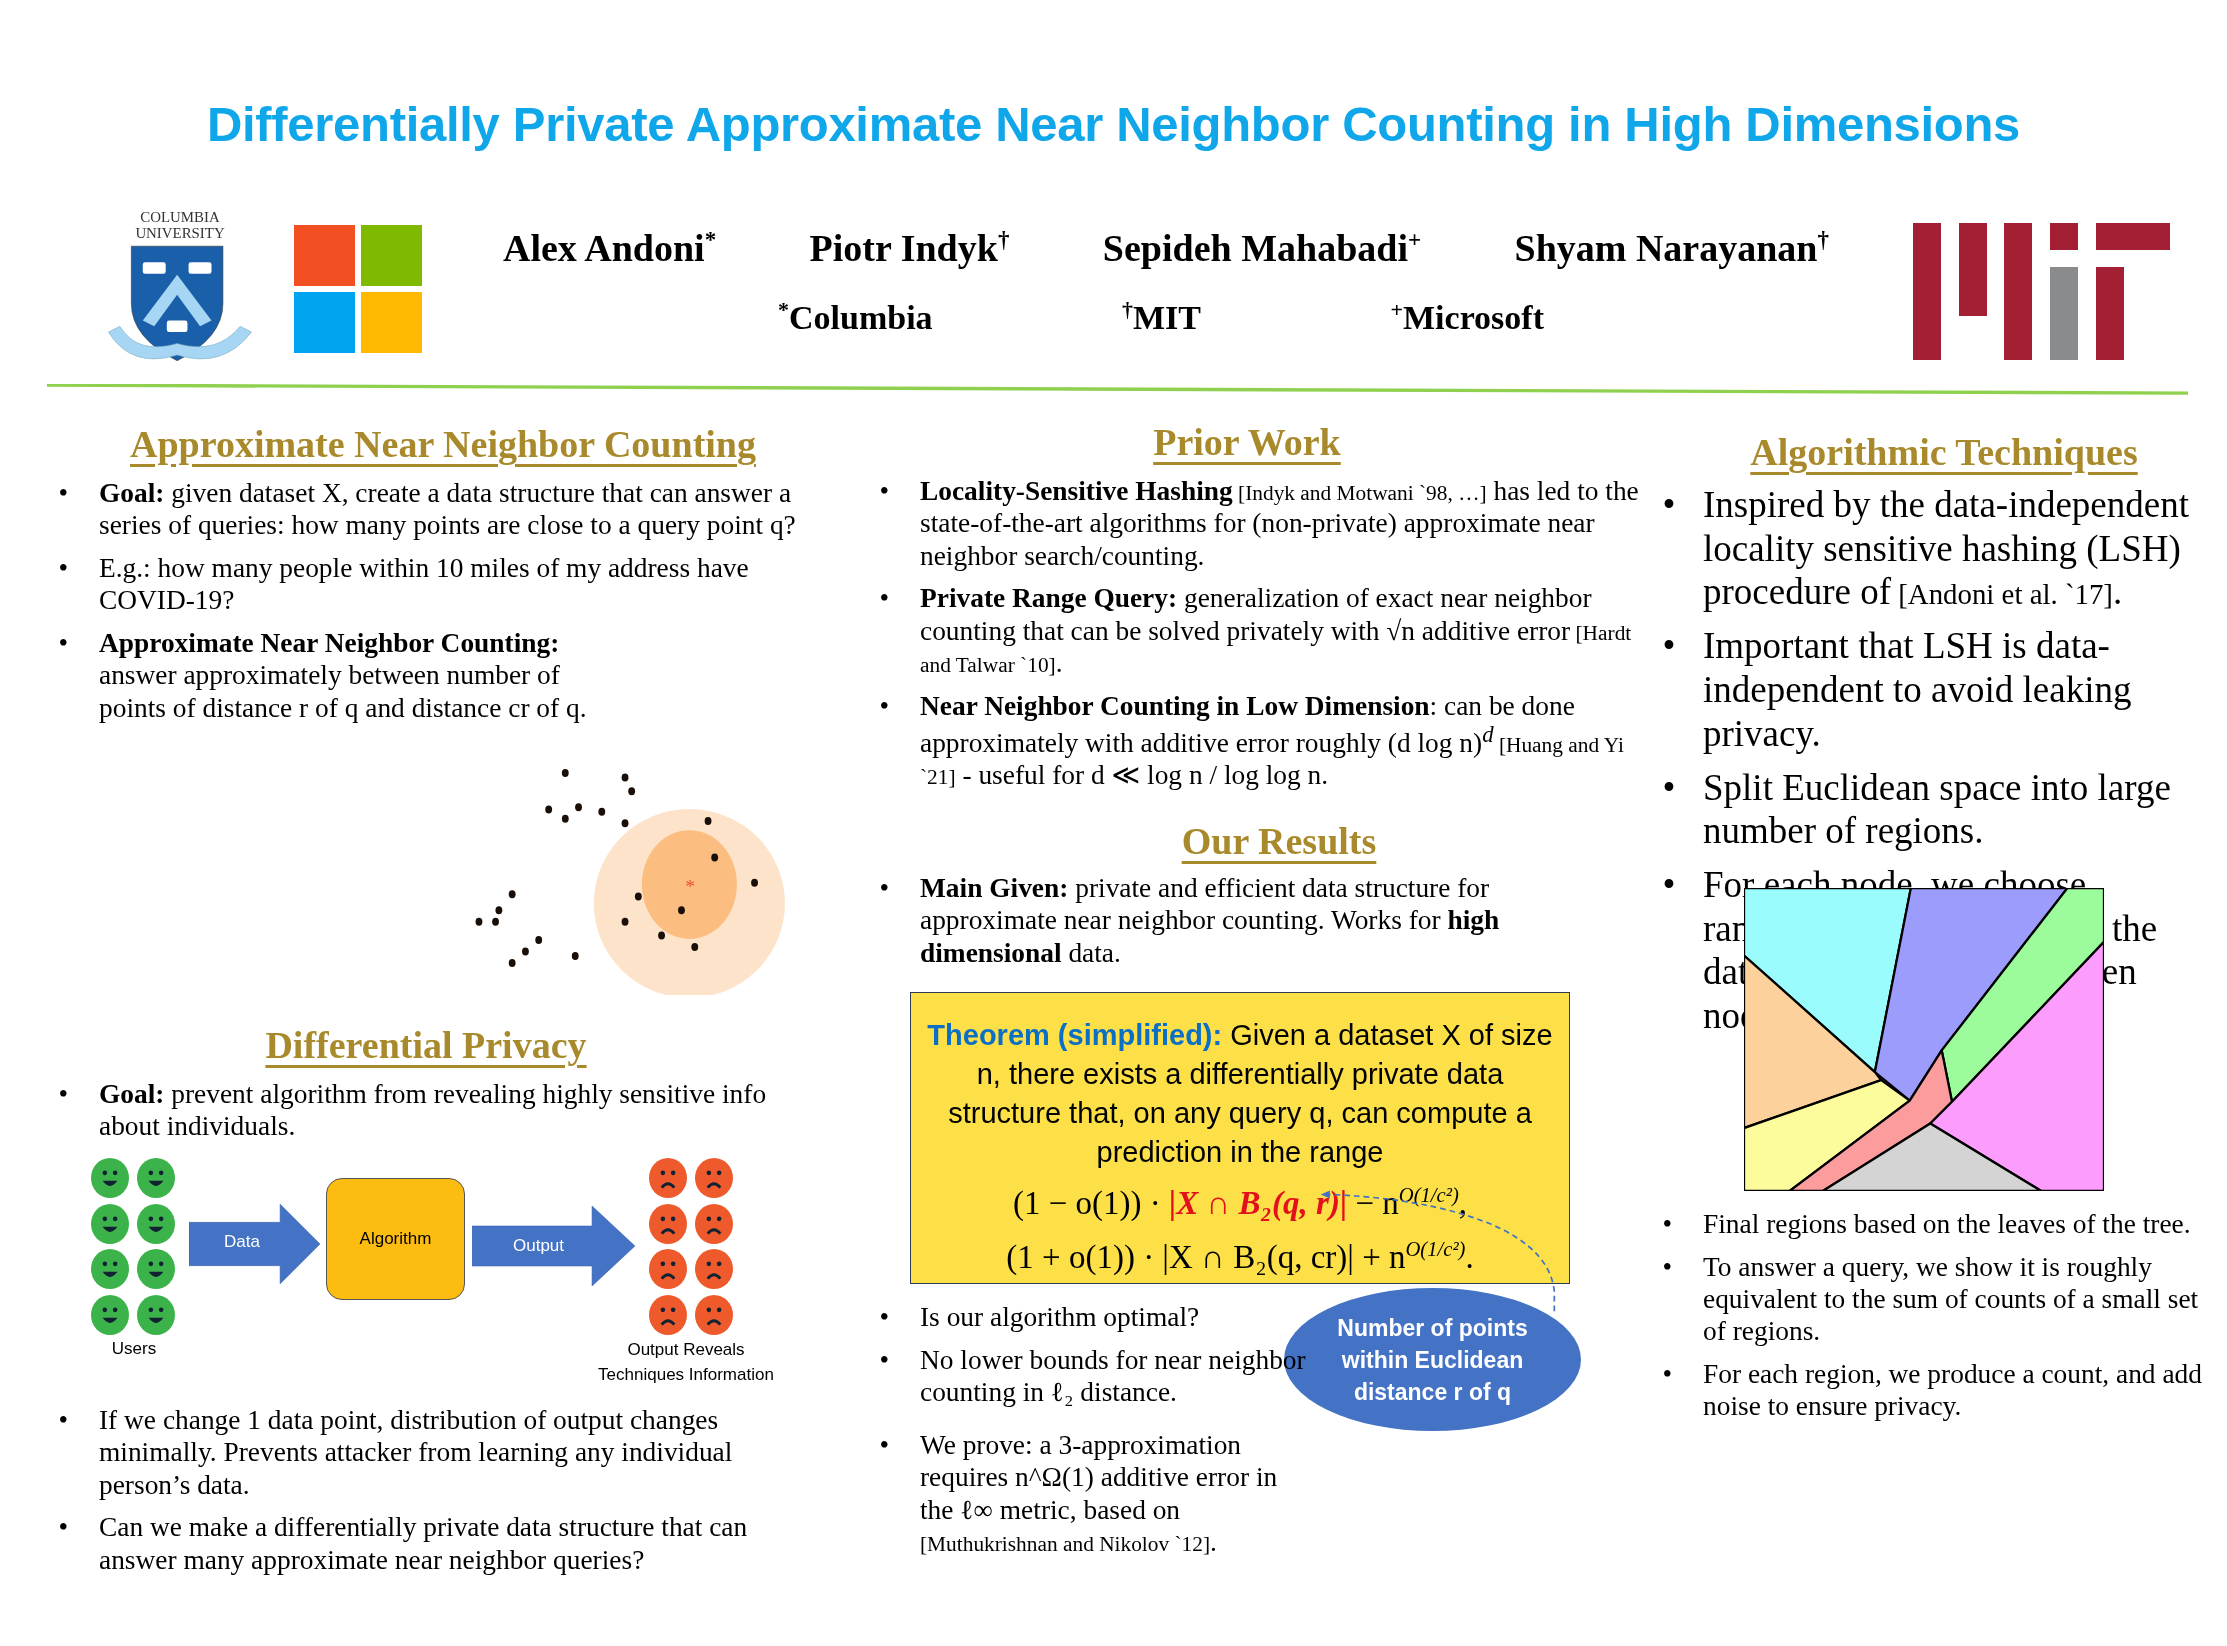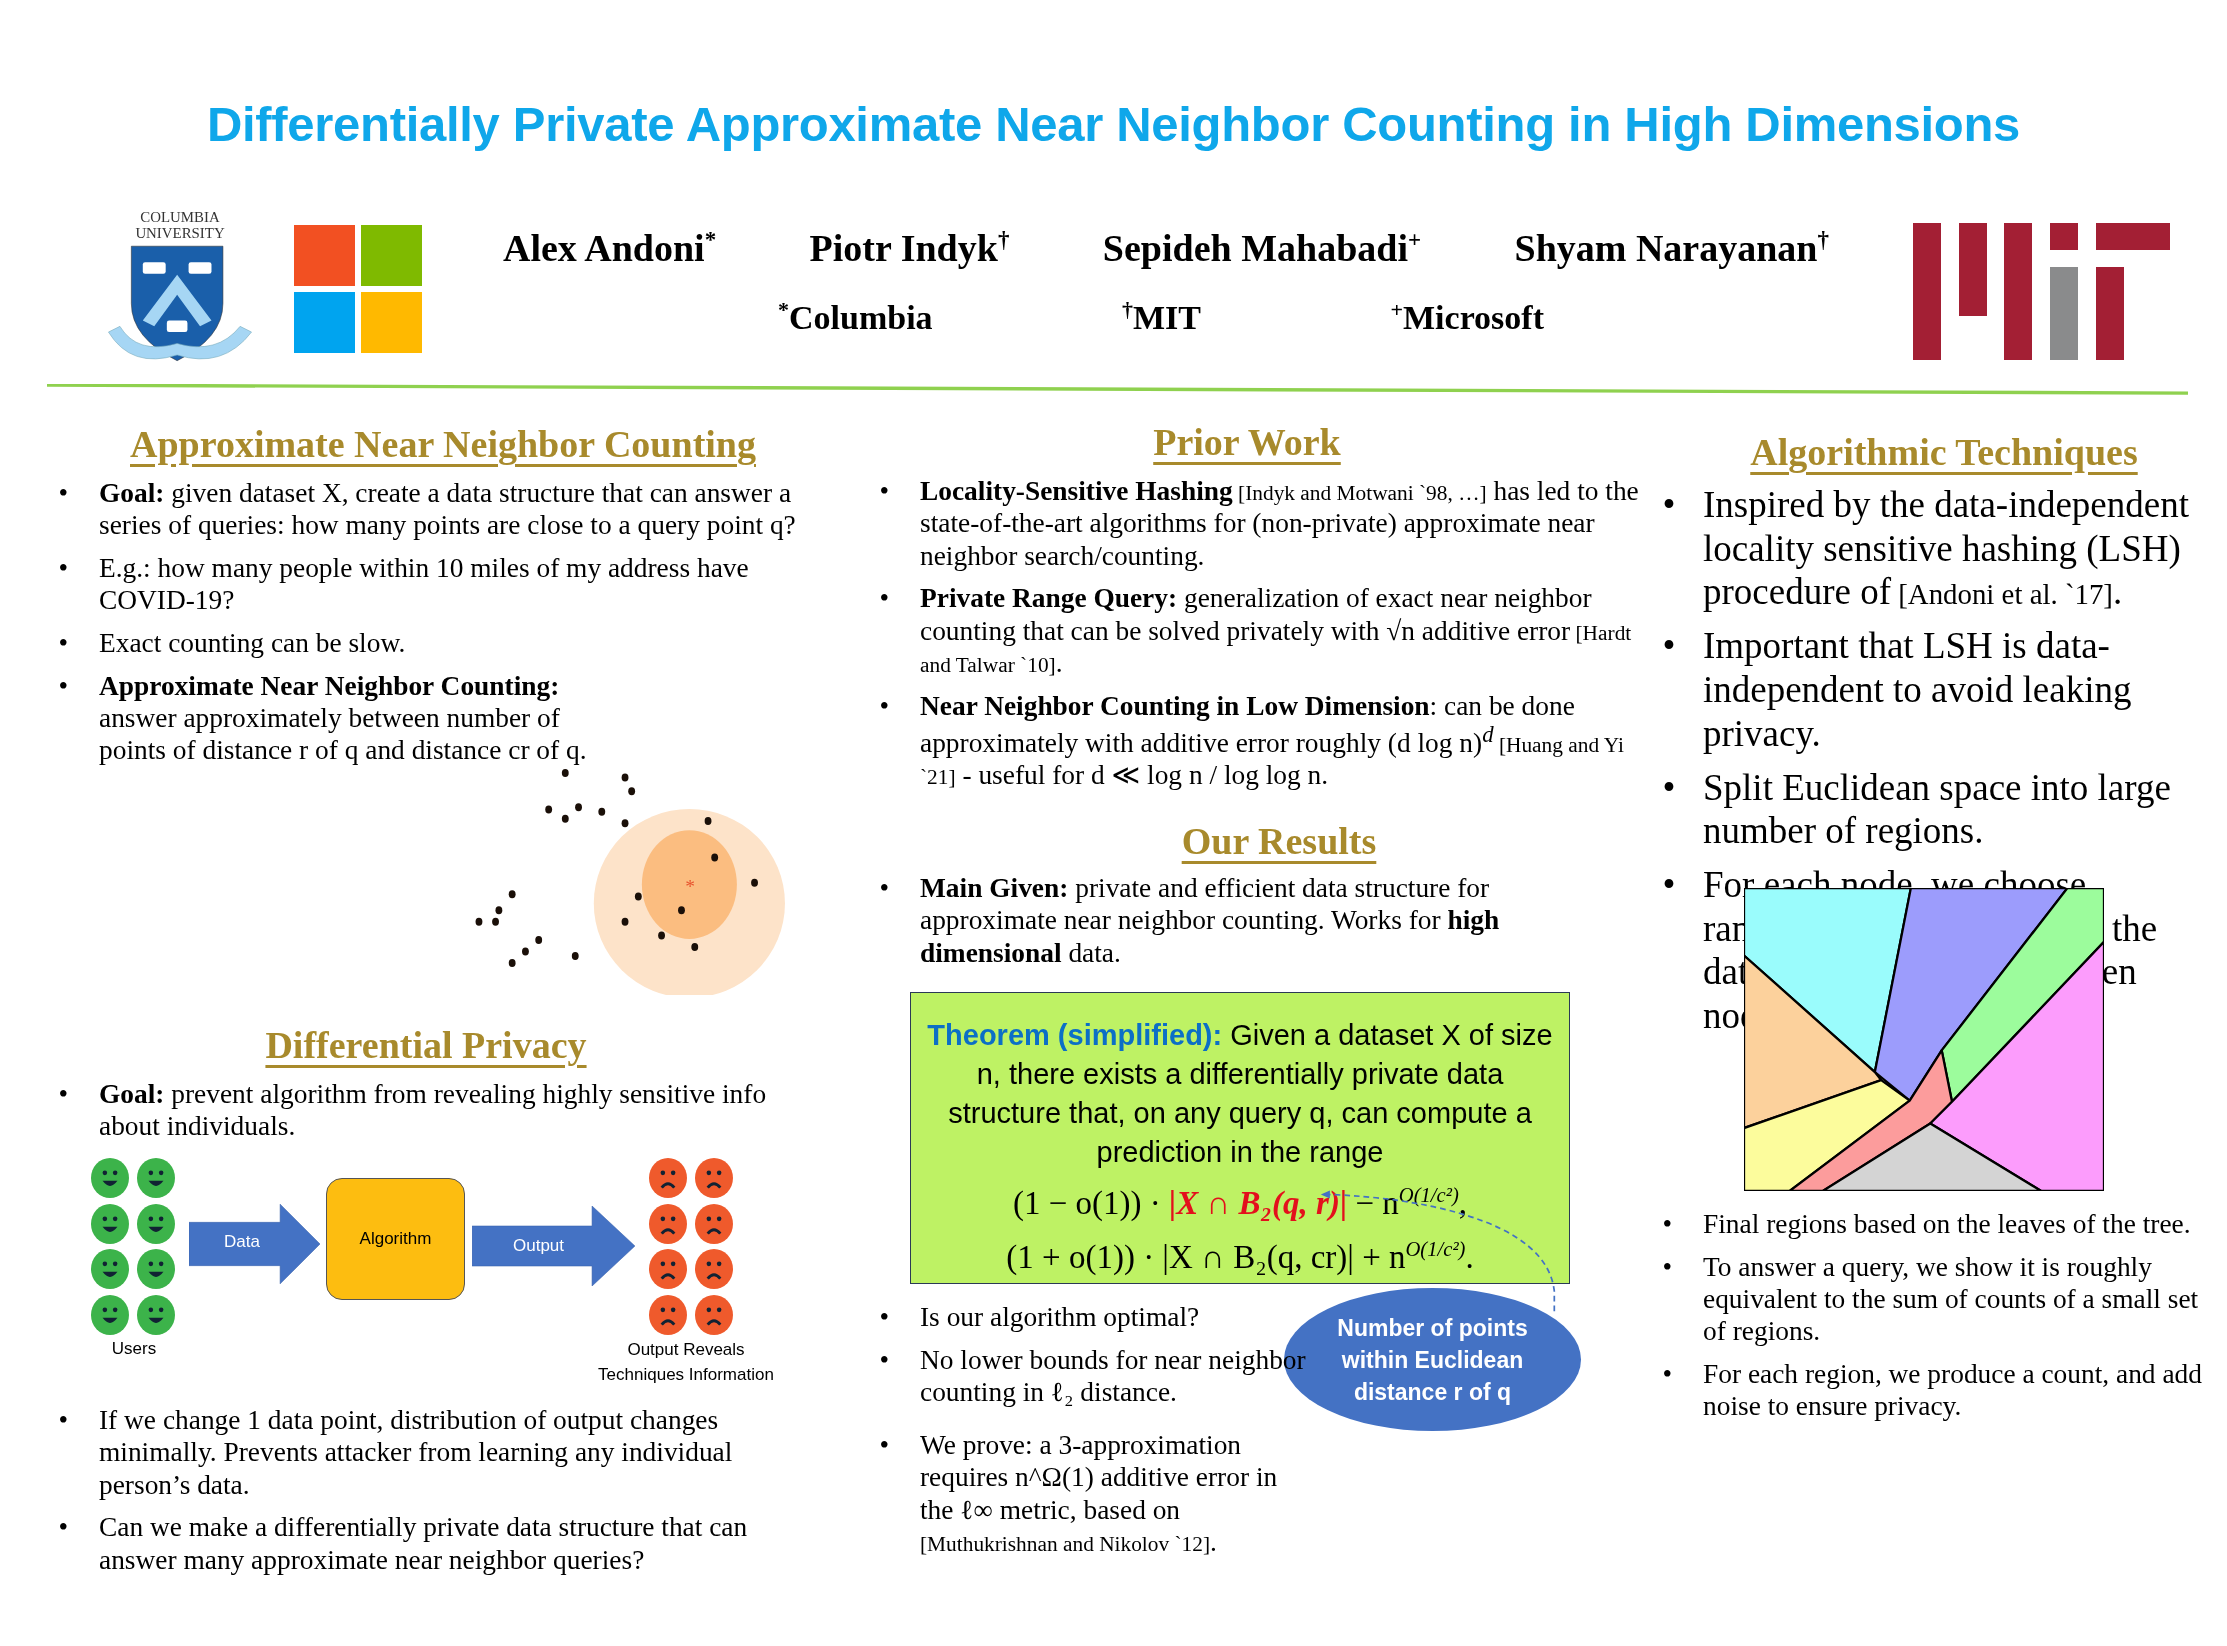--- a/index.html
+++ b/index.html
@@ -53,21 +53,21 @@
               justify-content: center; font-family: "Liberation Sans", "DejaVu Sans", sans-serif; font-size: 17px; }
   .arrow-label { font-family: "Liberation Sans", "DejaVu Sans", sans-serif; font-size: 17px; color: #fff; }
   .small-label { font-family: "Liberation Sans", "DejaVu Sans", sans-serif; font-size: 17px; text-align: center; }
 
   
   #h-prior { left: 858px; width: 778px; top: 420px; font-size: 38px; }
   #prior-list { left: 875px; top: 475px; width: 766px; font-size: 27.4px; }
   #h-results { left: 890px; width: 778px; top: 819px; font-size: 38px; }
   #results-list { left: 875px; top: 872px; width: 766px; font-size: 27.4px; }
 
-  #theorem { left: 910px; top: 992px; width: 660px; height: 292px; background: #bef264;
+  #theorem { left: 910px; top: 992px; width: 660px; height: 292px; background: #fde047;
              border: 1.7px solid #2b3a55; box-sizing: border-box; text-align: center;
              font-family: "Liberation Sans", "DejaVu Sans", sans-serif; font-size: 29px; line-height: 39px;
              padding-top: 23px; }
   #theorem .tl { color: #0c6fc6; font-weight: bold; }
   #theorem .math { font-family: "Liberation Serif", "DejaVu Serif", serif; font-size: 33px; line-height: 46px; }
   #theorem .red { color: #e3101c; font-weight: bold; font-style: italic; }
 
   #callout { left: 1284px; top: 1288px; width: 297px; height: 143px; border-radius: 50%;
              background: #4472c4; color: #fff; font-family: "Liberation Sans", "DejaVu Sans", sans-serif;
              font-weight: bold; font-size: 23px; line-height: 32px; display: flex; align-items: center;
@@ -127,21 +127,20 @@
 </div>
 
 <svg id="sep" class="abs" viewBox="0 0 3745 20" preserveAspectRatio="none" style="height:11.4px;top:384px">
   <line x1="0" y1="2" x2="3745" y2="16" stroke="#8fd14f" stroke-width="6"></line>
 </svg>
 
 <div id="h-ann" class="abs heading">Approximate Near Neighbor Counting</div>
 <ul id="ann-list" class="abs bul">
   <li><span class="b">Goal:</span><span> given dataset X, create a data structure that can answer a series of queries: how many points are close to a query point q?</span></li>
   <li><span>E.g.: how many people within 10 miles of my address have COVID-19?</span></li>
-  <li><span>Exact counting can be slow.</span></li>
   <li style="width:515px"><span class="b">Approximate Near Neighbor Counting:</span><span> answer approximately between number of points of distance r of q and distance cr of q.</span></li>
 </ul>
 
 <svg class="abs" id="ann-fig" style="left:469px;top:766px" width="332" height="229" viewBox="0 0 580 400">
   <ellipse cx="385" cy="240" rx="167" ry="165" fill="#fde3c9"></ellipse>
   <ellipse cx="385" cy="207" rx="83" ry="95" fill="#fbbd80"></ellipse>
   <text x="378" y="222" font-size="34" fill="#e8532d">*</text>
   <g id="ann-points">
       <ellipse cx="168.2" cy="12.0" rx="6" ry="7" fill="#1a0f08"></ellipse>
       <ellipse cx="272.6" cy="20.0" rx="6" ry="7" fill="#1a0f08"></ellipse>

